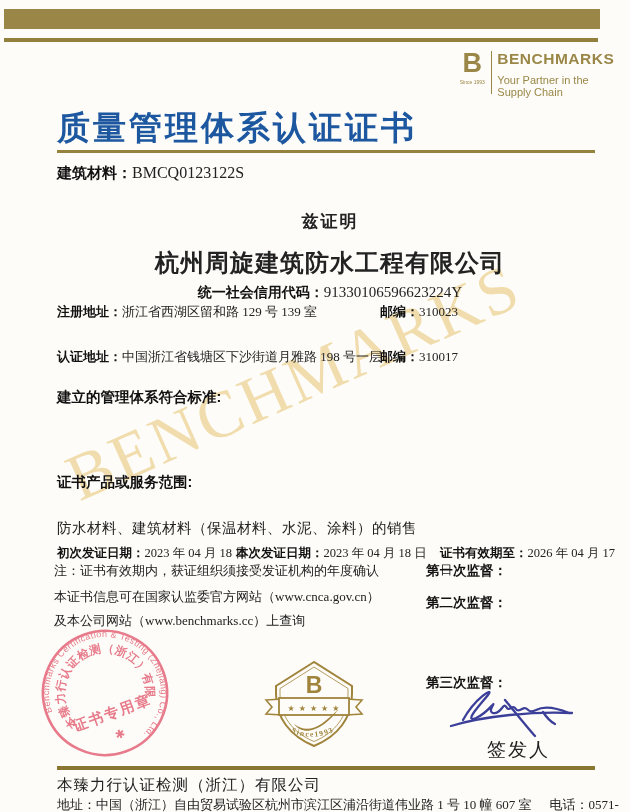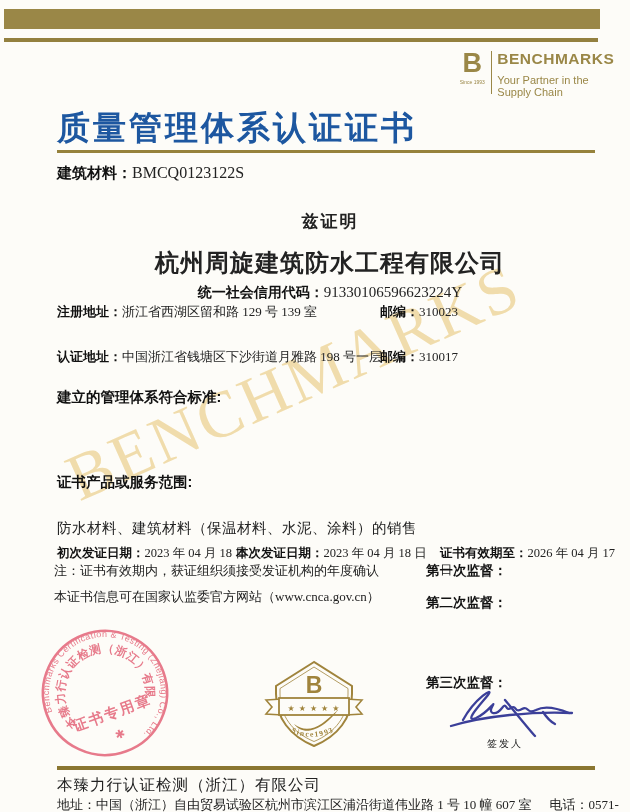--- a/index.html
+++ b/index.html
@@ -48,21 +48,21 @@
   .s1{top:562px;} .s2{top:594px;} .s3{top:626px;margin-top:48px;}
   
   .watermark{left:68px;top:444px;font-size:66px;letter-spacing:3px;color:#ecd18f;opacity:.72;
              transform:rotate(-24deg);transform-origin:0 32px;white-space:nowrap;z-index:0;
              font-family:"Liberation Serif",serif;}
   .content{z-index:1;}
   
   .stamp{left:25px;top:613px;width:160px;height:160px;}
   .badge{left:264px;top:660px;width:100px;height:88px;}
   .sig{left:443px;top:682px;width:135px;height:58px;}
-  .signer{left:487px;top:737px;font-size:10px;letter-spacing:2px;}
+  .signer{left:487px;top:737px;font-size:19px;letter-spacing:2px;}
   
   .foot-line{left:57px;top:766px;width:538px;height:3.5px;background:#8a7631;}
   .foot-co{left:57px;top:775px;font-size:15.5px;letter-spacing:1px;}
   .foot-addr{left:57px;top:796px;font-size:13px;}
   .foot-addr .tel{margin-left:18px;}
 </style>
 </head>
 <body>
 
 <div class="page">
@@ -114,20 +114,21 @@
   </div>
   <div class="abs dates d2 content">
     <span class="lbl">本次发证日期：</span><span>2023 年 04 月 18 日</span>
   </div>
   <div class="abs dates d3 content">
     <span class="lbl">证书有效期至：</span><span>2026 年 04 月 17 日</span>
   </div>
 
   <div class="abs note n1 content">注：证书有效期内，获证组织须接受发证机构的年度确认</div>
   <div class="abs note n2 content">本证书信息可在国家认监委官方网站（www.cnca.gov.cn）</div>
+  <div class="abs note n3 content">及本公司网站（www.benchmarks.cc）上查询</div>
 
   <div class="abs sup s1 lbl content">第一次监督：</div>
   <div class="abs sup s2 lbl content">第二次监督：</div>
   <div class="abs sup s3 lbl content">第三次监督：</div>
 
   <svg class="abs stamp content" viewBox="0 0 160 160">
     <defs>
       <path id="ringPath" d="M 24,80 A 56,56 0 1 1 136,80 A 56,56 0 1 1 24,80"></path>
       <path id="arcPath" d="M 44,100 A 41,41 0 1 1 116,100"></path>
     </defs>

